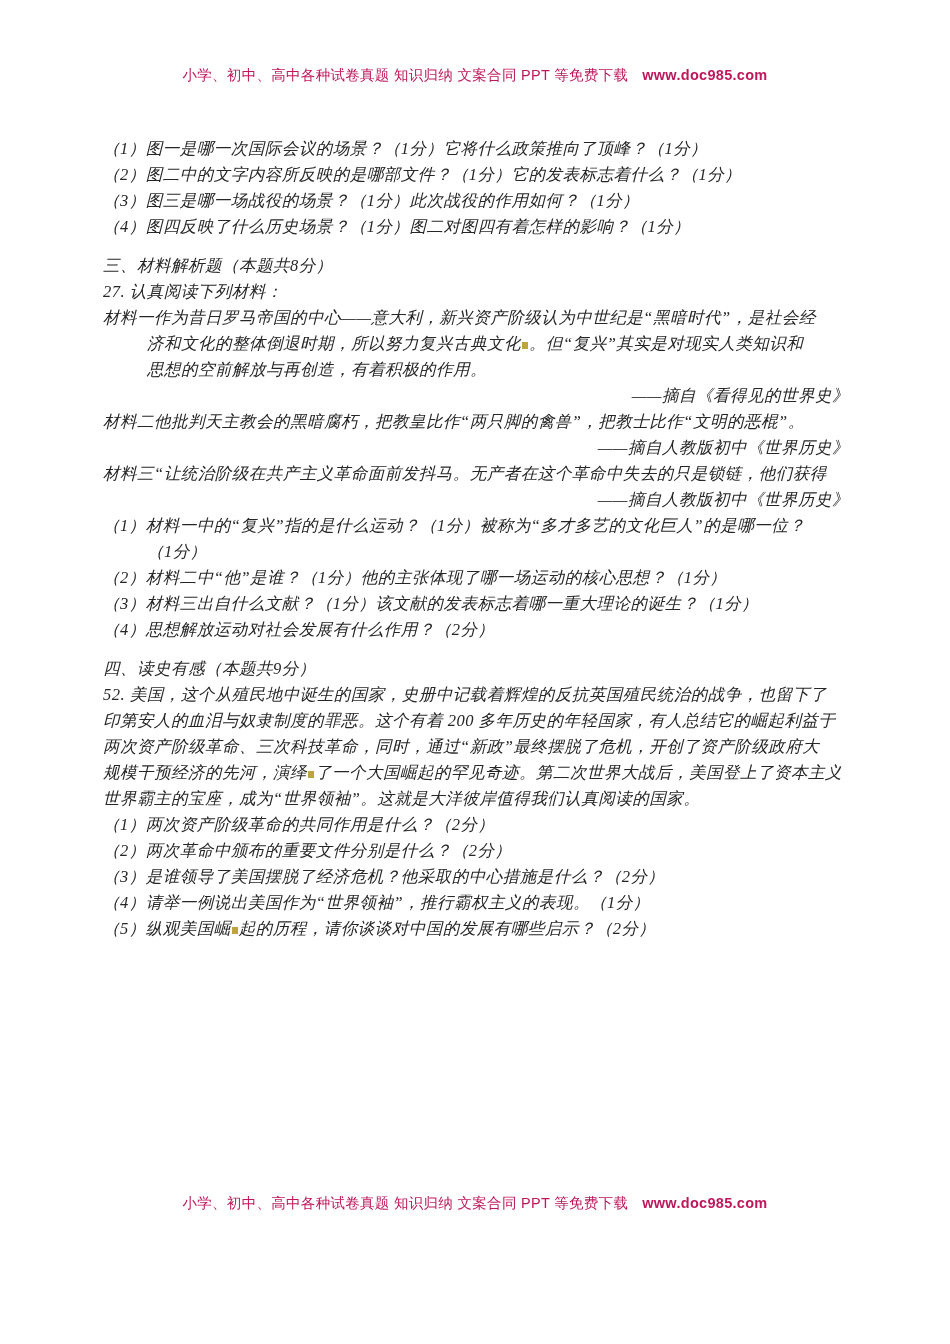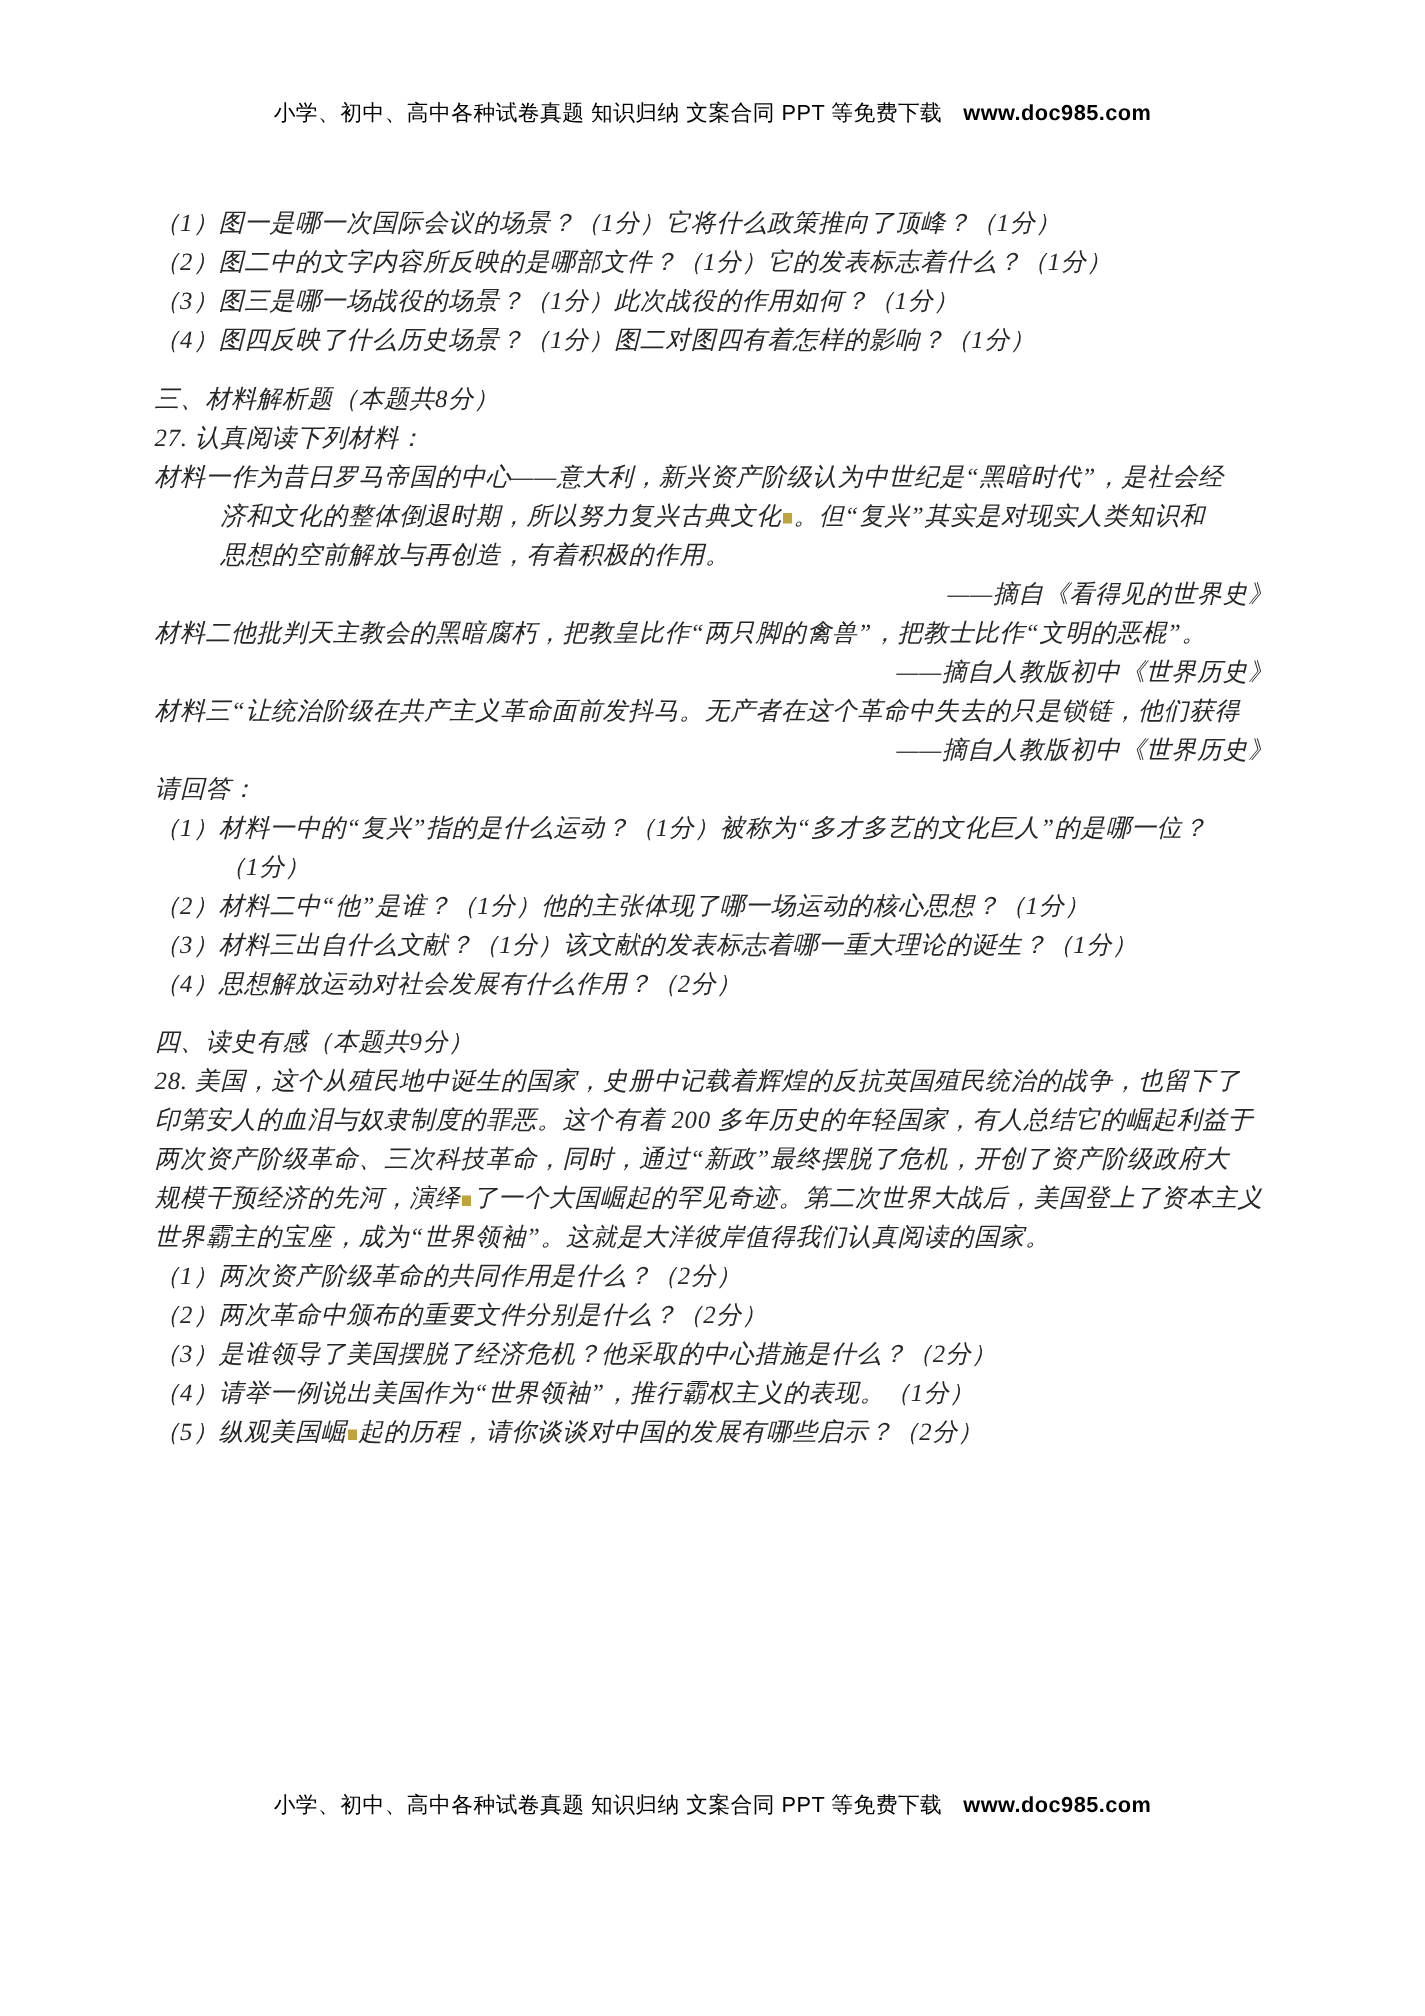--- a/index.html
+++ b/index.html
@@ -11,21 +11,21 @@
     font-family:"Liberation Serif","DejaVu Serif",serif;
     color:#262626;
     overflow:hidden;
   }
   .pg-header,.pg-footer{
     position:absolute;
     left:0;right:0;
     text-align:center;
     font-family:"Liberation Sans","DejaVu Sans",sans-serif;
     font-size:14.5px;
-    color:#000000;
+    color:#be185d;
     letter-spacing:0.3px;
     white-space:nowrap;
   }
   .pg-header{top:66px;}
   .pg-footer{top:1194px;}
   .url{
     margin-left:14px;
     font-weight:600;
     font-family:"Liberation Sans","DejaVu Sans",sans-serif;
   }
@@ -79,31 +79,30 @@
     <div class="line ind"><span>济和文化的整体倒退时期，所以努力复兴古典文化</span><span class="mark"></span><span>。但“复兴”其实是对现实人类知识和</span></div>
     <div class="line ind">思想的空前解放与再创造，有着积极的作用。</div>
     <div class="line right">——摘自《看得见的世界史》</div>
 
     <div class="line">材料二他批判天主教会的黑暗腐朽，把教皇比作“两只脚的禽兽”，把教士比作“文明的恶棍”。</div>
     <div class="line right">——摘自人教版初中《世界历史》</div>
 
     <div class="line">材料三“让统治阶级在共产主义革命面前发抖马。无产者在这个革命中失去的只是锁链，他们获得</div>
     <div class="line right">——摘自人教版初中《世界历史》</div>
 
-    <div class="line">请回答：</div>
     <div class="line">（1）材料一中的“复兴”指的是什么运动？（1分）被称为“多才多艺的文化巨人”的是哪一位？</div>
     <div class="line ind">（1分）</div>
     <div class="line">（2）材料二中“他”是谁？（1分）他的主张体现了哪一场运动的核心思想？（1分）</div>
     <div class="line">（3）材料三出自什么文献？（1分）该文献的发表标志着哪一重大理论的诞生？（1分）</div>
     <div class="line">（4）思想解放运动对社会发展有什么作用？（2分）</div>
 
     <div class="sp"></div>
 
     <div class="line">四、读史有感（本题共9分）</div>
-    <div class="line">28. 美国，这个从殖民地中诞生的国家，史册中记载着辉煌的反抗英国殖民统治的战争，也留下了</div>
+    <div class="line">52. 美国，这个从殖民地中诞生的国家，史册中记载着辉煌的反抗英国殖民统治的战争，也留下了</div>
     <div class="line">印第安人的血泪与奴隶制度的罪恶。这个有着 200 多年历史的年轻国家，有人总结它的崛起利益于</div>
     <div class="line">两次资产阶级革命、三次科技革命，同时，通过“新政”最终摆脱了危机，开创了资产阶级政府大</div>
     <div class="line"><span>规模干预经济的先河，演绎</span><span class="mark"></span><span>了一个大国崛起的罕见奇迹。第二次世界大战后，美国登上了资本主义</span></div>
     <div class="line">世界霸主的宝座，成为“世界领袖”。这就是大洋彼岸值得我们认真阅读的国家。</div>
 
     <div class="line">（1）两次资产阶级革命的共同作用是什么？（2分）</div>
     <div class="line">（2）两次革命中颁布的重要文件分别是什么？（2分）</div>
     <div class="line">（3）是谁领导了美国摆脱了经济危机？他采取的中心措施是什么？（2分）</div>
     <div class="line">（4）请举一例说出美国作为“世界领袖”，推行霸权主义的表现。（1分）</div>
     <div class="line"><span>（5）纵观美国崛</span><span class="mark"></span><span>起的历程，请你谈谈对中国的发展有哪些启示？（2分）</span></div>

